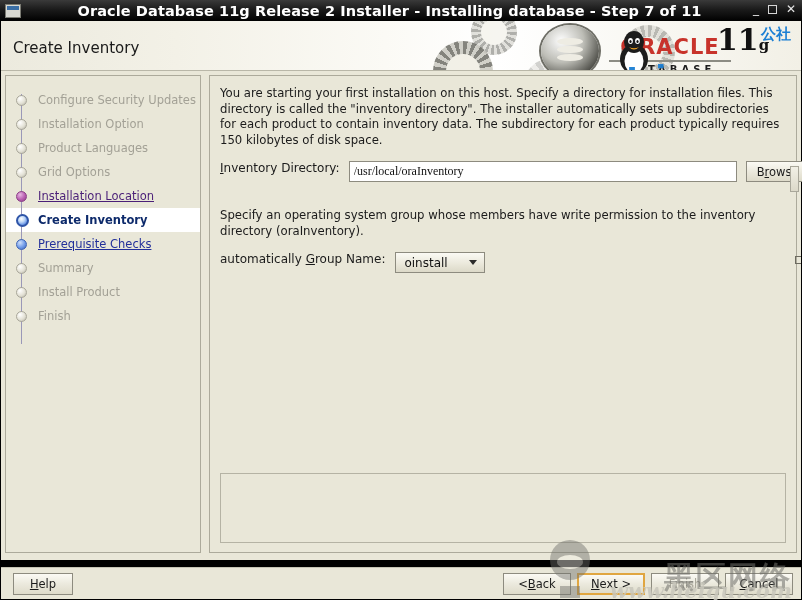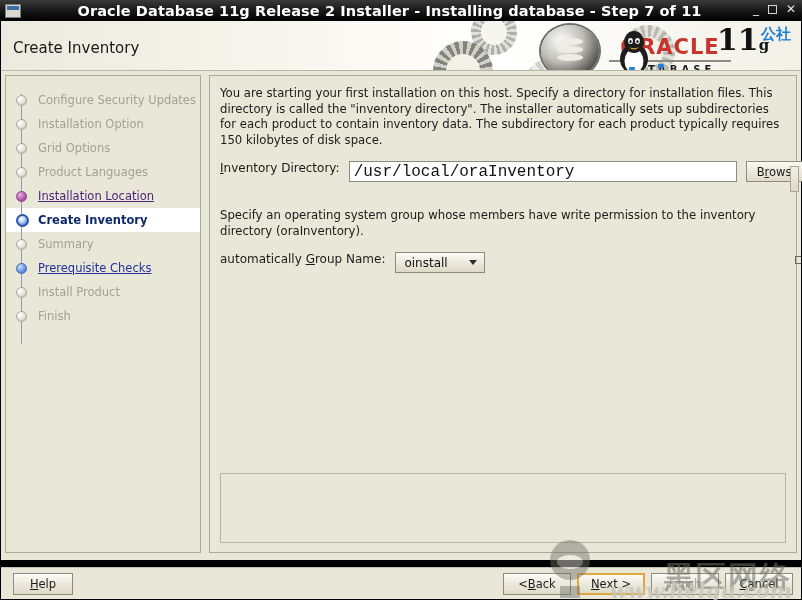--- a/index.html
+++ b/index.html
@@ -212,24 +212,24 @@
     font-size: 12px; color: #1b1b1b; white-space: nowrap;
     font-family: "DejaVu Sans", "Liberation Sans", sans-serif;
   }
   .field-label u { text-decoration: underline; }
   .text-input {
     flex: 0 0 auto;
     width: 388px; height: 21px;
     margin-left: 9px;
     background: #ffffff;
     border: 1px solid #8d8b7f;
-    font-size: 16px; color: #111;
+    font-size: 12px; color: #111;
     padding: 0 4px;
     line-height: 19px;
-    font-family: Liberation Mono, monospace;
+    font-family: Liberation Serif, serif;
     outline: none;
   }
   .btn {
     background: linear-gradient(to bottom, #fbfaf4 0%, #eceade 48%, #dedbca 100%);
     border: 1px solid #8d8b7f;
     font-size: 11.5px; color: #1b1b1b;
     padding: 3px 9px;
     cursor: pointer;
     font-family: "DejaVu Sans", "Liberation Sans", sans-serif;
     white-space: nowrap;
@@ -379,41 +379,41 @@
         <div class="step">
           <span class="node pending"></span>
           <span class="step-label pending">Configure Security Updates</span>
         </div>
         <div class="step">
           <span class="node pending"></span>
           <span class="step-label pending">Installation Option</span>
         </div>
         <div class="step">
           <span class="node pending"></span>
+          <span class="step-label pending">Product Languages</span>
+        </div>
+        <div class="step">
+          <span class="node pending"></span>
           <span class="step-label pending">Grid Options</span>
-        </div>
-        <div class="step">
-          <span class="node pending"></span>
-          <span class="step-label pending">Product Languages</span>
         </div>
         <div class="step">
           <span class="node done"></span>
           <span class="step-label link">Installation Location</span>
         </div>
         <div class="step current">
           <span class="node current"></span>
           <span class="step-label current">Create Inventory</span>
         </div>
         <div class="step">
-          <span class="node pending"></span>
-          <span class="step-label pending">Summary</span>
-        </div>
-        <div class="step">
           <span class="node blue"></span>
           <span class="step-label link blue">Prerequisite Checks</span>
+        </div>
+        <div class="step">
+          <span class="node pending"></span>
+          <span class="step-label pending">Summary</span>
         </div>
         <div class="step">
           <span class="node pending"></span>
           <span class="step-label pending">Install Product</span>
         </div>
         <div class="step">
           <span class="node pending"></span>
           <span class="step-label pending">Finish</span>
         </div>
       </div>

